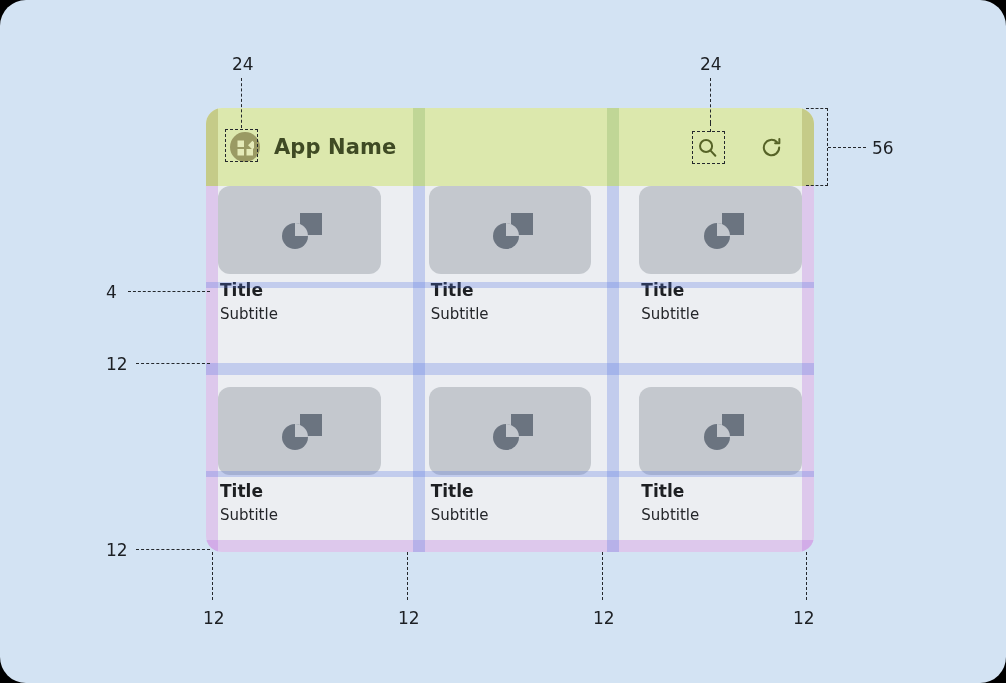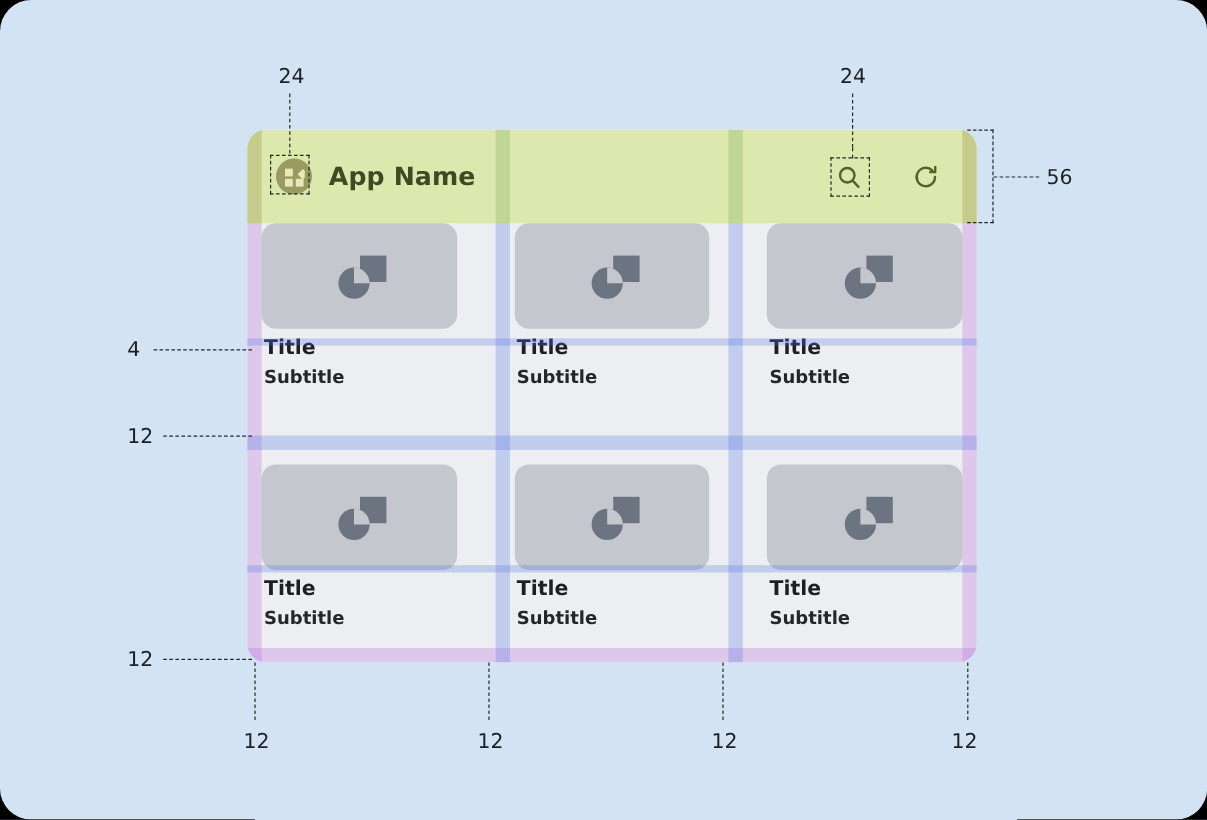--- a/index.html
+++ b/index.html
@@ -122,21 +122,21 @@
     padding-left: 2px;
   }
   .card-title {
     font-size: 17px;
     font-weight: 700;
     color: #1d1f22;
     line-height: 1.45;
   }
   .card-subtitle {
     font-size: 15px;
-    font-weight: 700;
+    font-weight: 400;
     color: #24262a;
     line-height: 1.5;
   }
 
   
   .ovl { position: absolute; pointer-events: none; }
   .ovl-purple { background: rgba(176, 92, 222, 0.26); }
   .ovl-blue   { background: rgba(86, 120, 226, 0.28); }
   .ovl-olive  { background: rgba(132, 120, 30, 0.26); }
 

